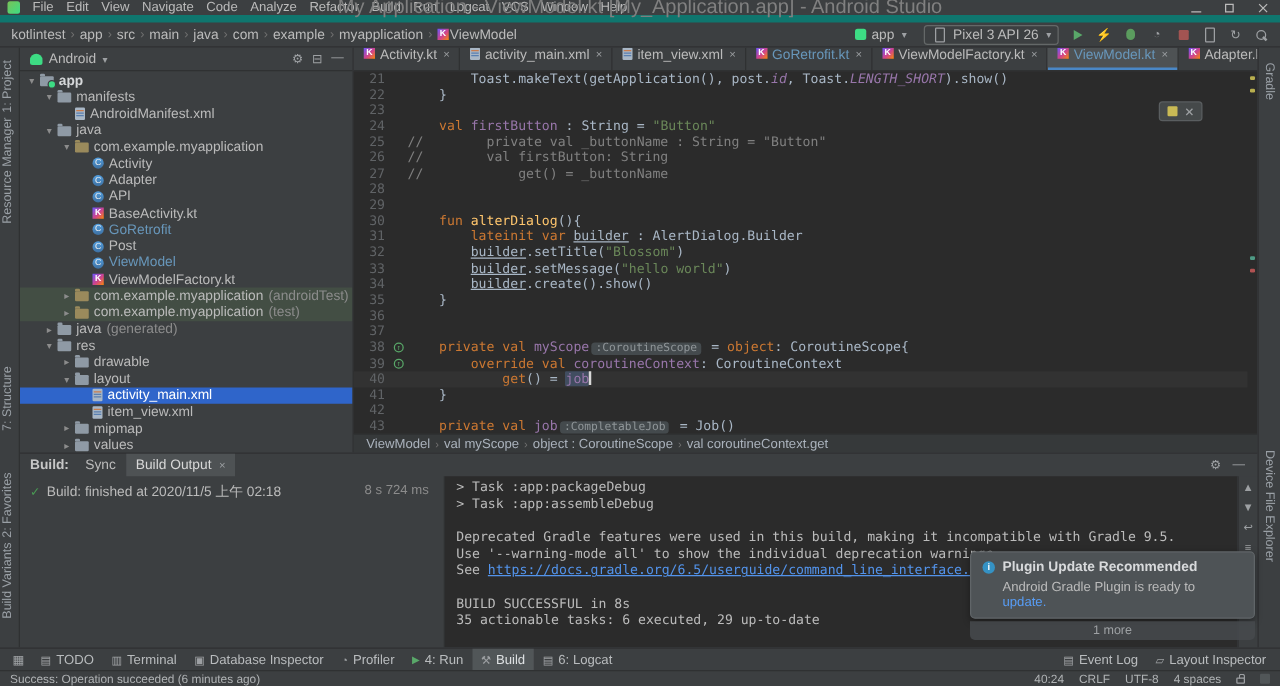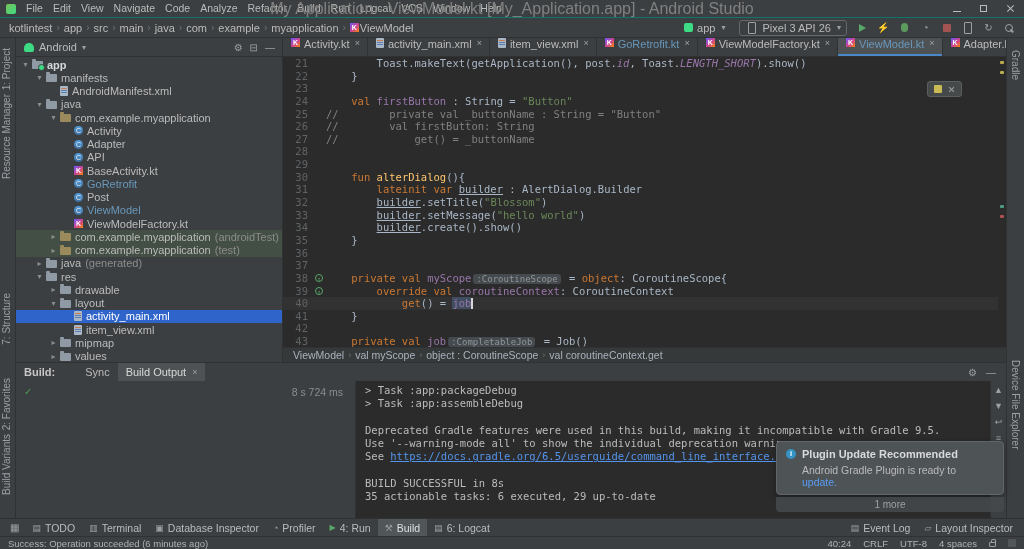--- a/index.html
+++ b/index.html
@@ -1,21 +1,21 @@
 <!DOCTYPE html>
 <html><head>
 <meta charset="utf-8">
 <style>
 *{margin:0;padding:0;box-sizing:border-box}
 html,body{width:1024px;height:549px;overflow:hidden}
 body{font-family:"Liberation Sans",sans-serif;background:#2b2b2b}
 .ide{position:absolute;inset:0;width:1024px;height:549px;display:flex;flex-direction:column;background:#3c3f41;color:#bbb;font-size:11px}
 
 
-.titlebar{flex:none;height:18px;display:flex;align-items:center;background:#3c3f41;border-bottom:1px solid #0f766e;position:relative;z-index:6}
+.titlebar{flex:none;height:18px;display:flex;align-items:center;background:#3c3f41;border-bottom:6px solid #0f766e;position:relative;z-index:6}
 .app-logo{flex:none;width:10px;height:10px;margin:0 5px 0 6px;border-radius:2px;background:linear-gradient(135deg,#79c257,#3ddc84)}
 .menubar{display:flex}
 .menu-item{padding:0 5px;font-size:10.5px;line-height:17px;color:#bbb;cursor:default}
 .win-title{position:absolute;left:50%;transform:translateX(-50%);font-size:16px;color:#808080;white-space:nowrap}
 .win-controls{margin-left:auto;display:flex;height:100%}
 .win-btn{width:27px;display:flex;align-items:center;justify-content:center}
 .ico-min{width:8px;height:1px;background:#bbb;margin-top:6px}
 .ico-max{width:7px;height:7px;border:1px solid #bbb}
 .ico-close{position:relative;width:9px;height:9px}
 .ico-close::before,.ico-close::after{content:"";position:absolute;left:0;top:4px;width:9px;height:1px;background:#bbb}
@@ -117,21 +117,21 @@
 .m-y{background:#b8ae4e}.m-g{background:#4e9a85}.m-r{background:#b05252}
 
 
 .crumbs{flex:none;height:15px;background:#36393a;border-top:1px solid #2f3132;display:flex;align-items:center;padding:0 10px;font-size:10.5px;color:#aab2bc}
 .crumb{cursor:default}
 .crumb-sep{color:#707070;padding:0 4px;font-size:9px}
 
 
 .build{flex:1;min-height:0;display:flex;flex-direction:column;background:#3c3f41;border-top:1px solid #2f3132}
 .build-header{flex:none;height:18px;display:flex;align-items:center;padding:0 2px 0 8px}
-.build-title{font-weight:700;margin-right:22px;color:#c7c7c7}
+.build-title{font-weight:700;margin-right:5px;color:#c7c7c7}
 .build-tabs{display:flex;height:100%}
 .build-tab{display:inline-flex;align-items:center;gap:5px;padding:0 8px;color:#bbb;cursor:default}
 .build-tab.active{background:#4e5254;color:#d8d8d8}
 .bh-right{margin-left:auto;display:flex;gap:9px;padding-right:8px;color:#9da0a3;font-size:10px}
 .build-body{flex:1;display:flex;min-height:0}
 .build-left{flex:none;width:340px;border-right:1px solid #2f3132;position:relative;padding:5px 8px}
 .build-status{display:flex;align-items:center;gap:5px}
 .check{color:#499c54;font-size:10px}
 .duration{position:absolute;top:5px;right:12px;color:#8c8c8c;font-size:10.5px}
 .console{flex:1;min-width:0;background:#2b2b2b;padding:3px 0 0 9px;font-family:"DejaVu Sans Mono","Liberation Mono",monospace;font-size:10.5px;line-height:13.3px;color:#bbb;overflow:hidden}
@@ -585,20 +585,21 @@
             </span>
           <span class="bh-right">
               <span>⚙</span>
               <span>—</span>
             </span>
         </div>
         <div class="build-body">
           <div class="build-left">
             <div class="build-status">
               <span class="check">✓</span>
+              <span>Build: finished at 2020/11/5 上午 02:18</span>
             </div>
             <span class="duration">8 s 724 ms</span>
           </div>
           <div class="console">
               <div class="console-line">&gt; Task :app:packageDebug</div>
               <div class="console-line">&gt; Task :app:assembleDebug</div>
               <div class="console-line">&nbsp;</div>
               <div class="console-line">Deprecated Gradle features were used in this build, making it incompatible with Gradle 9.5.</div>
               <div class="console-line">Use '--warning-mode all' to show the individual deprecation warnings.</div>
               <div class="console-line"><span>See </span><span class="console-link">https://docs.gradle.org/6.5/userguide/command_line_interface.html#sec:command_line_warnings</span></div>

